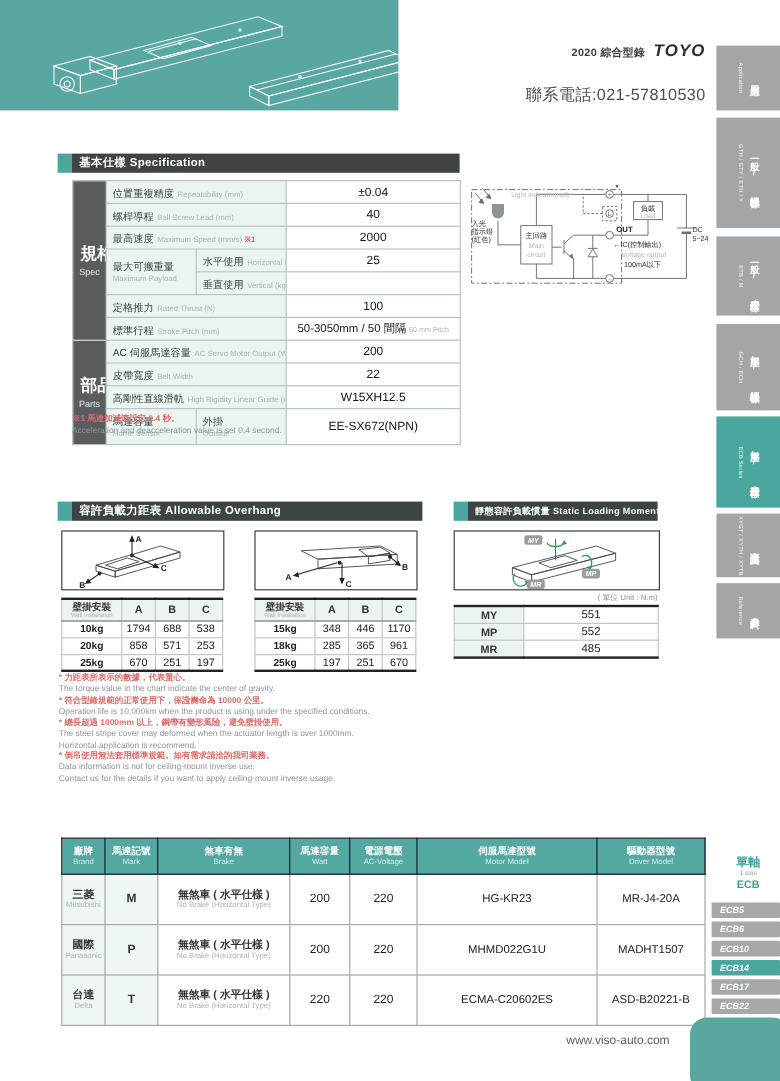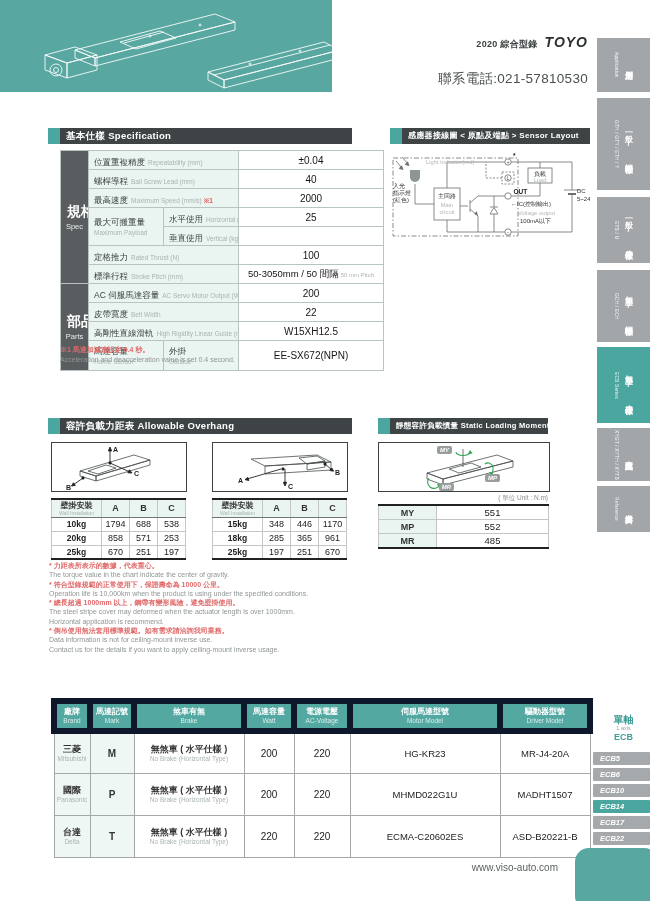--- a/index.html
+++ b/index.html
@@ -54,21 +54,21 @@
   .smt td{border:1px solid #c2c7c6;text-align:center;}
   .smt td.k{background:#eaf4f1;font-size:9px;font-weight:bold;color:#333;}
   .smt td.v{background:#fff;font-size:9.5px;color:#222;}
 
   .notes{position:absolute;left:49px;top:561px;line-height:9.3px;}
   .notes .red{font-size:7px;color:#e06a6a;font-weight:bold;}
   .notes .gy{font-size:7px;color:#8f9694;}
 
   
   .mt{position:absolute;left:51px;top:698px;width:536px;}
-  .mt th{background:#53a8a1;border:6px solid #0f172a;padding:0;vertical-align:middle;}
+  .mt th{background:#53a8a1;border:1px solid #0f172a;padding:0;vertical-align:middle;}
   .mt .h-zh{font-size:8px;font-weight:bold;color:#fff;line-height:10px;}
   .mt .h-en{font-size:6.5px;color:#d9eeec;font-weight:normal;line-height:8px;}
   .mt td{border:1px solid #a4a9a8;text-align:center;background:#fff;vertical-align:middle;padding:0;}
   .mt td.mint{background:#eef7f4;}
   .b-zh{font-size:9px;font-weight:bold;color:#333;line-height:11px;}
   .b-en{font-size:6.5px;color:#a9b4b1;line-height:8px;}
   .mark{font-size:10px;font-weight:bold;color:#333;}
   .num{font-size:10px;color:#222;}
   .model{font-size:9.5px;color:#222;}
 
@@ -124,21 +124,21 @@
       </g>
     </svg>
   </div>
 
   <div class="hdr-line">
     <span class="hdr-cat">2020 綜合型錄</span>
     <span class="hdr-logo">TOYO</span>
   </div>
   <div class="hdr-phone">聯系電話:021-57810530</div>
 
-  <div class="sechead" style="left:48px;top:128px;width:304px;">
+  <div class="sechead" style="left:48px;top:128px;width:335px;">
     <div class="sq"></div>
     <div class="bar">基本仕樣 Specification</div>
   </div>
 
   <table class="spec">
     <colgroup>
         <col style="width:28px">
         <col style="width:75px">
         <col style="width:75px">
         <col style="width:145px">
@@ -208,24 +208,20 @@
       <td class="val">EE-SX672(NPN)</td>
     </tr>
   </tbody>
     </table>
 
   <div class="fnote">
     <div class="fn-red">※1 馬達加減速設定 0.4 秒。</div>
     <div class="fn-gy">Acceleration and deacceleration value is set 0.4 second.</div>
   </div>
 
-  <div class="sechead" style="left:390px;top:128px;width:200px;">
-    <div class="sq"></div>
-    <div class="bar" style="font-size:8px;">感應器接線圖 &lt; 原點及端點 &gt; Sensor Layout</div>
-  </div>
 
   <svg class="abs" style="left:390px;top:148px;" width="200" height="97" viewBox="0 0 200 97">
     <g fill="none" stroke="#6a6f6e" stroke-width="0.8">
       <rect x="3" y="10" width="125" height="78" stroke-dasharray="5 2 1.5 2"></rect>
       <polyline points="57,40 57,14 114.8,14"></polyline>
       <polyline points="57,72 57,84 114.8,84"></polyline>
       <polyline points="25,36 25,56 44,56"></polyline>
       <line x1="70" y1="58" x2="78" y2="58"></line>
       <line x1="80" y1="52" x2="80" y2="64"></line>
       <polyline points="80,55 88,48 114.8,48"></polyline>

